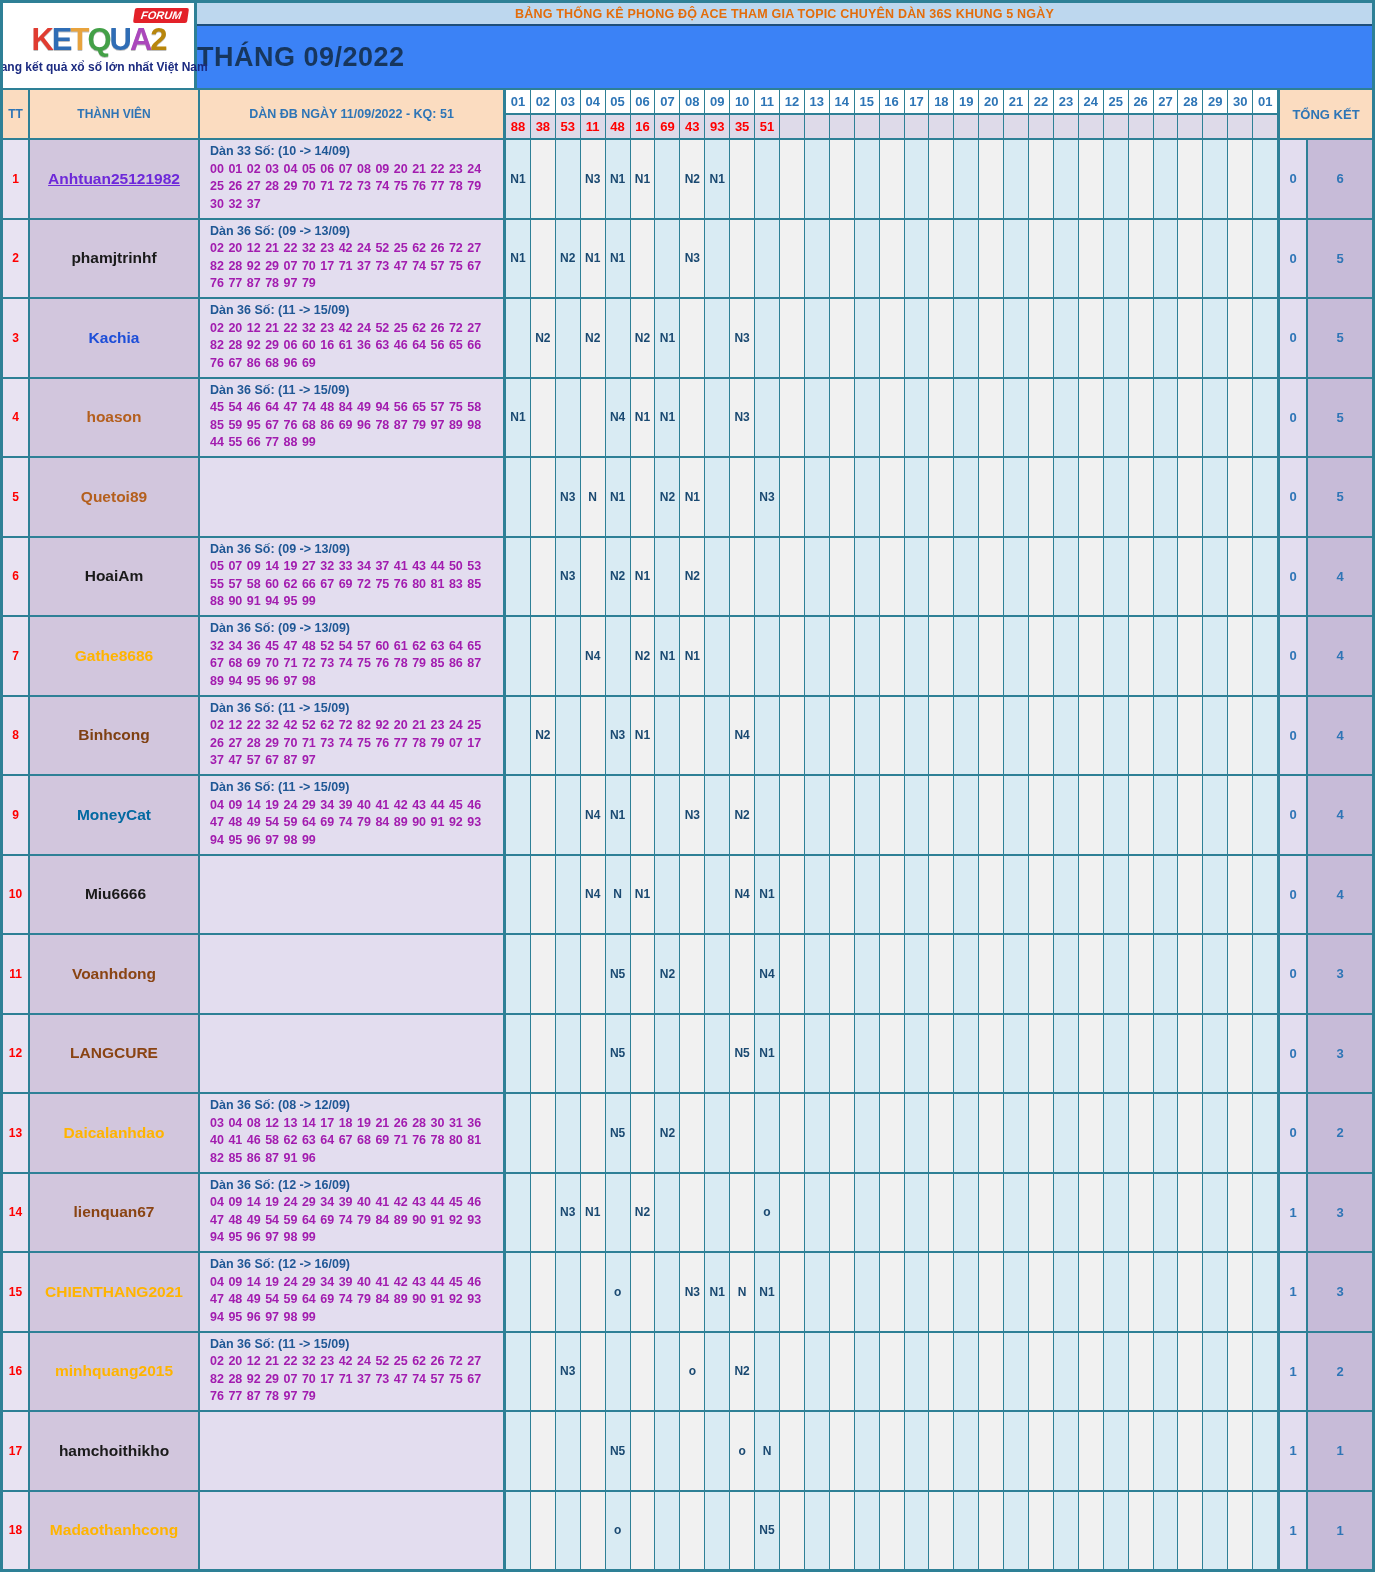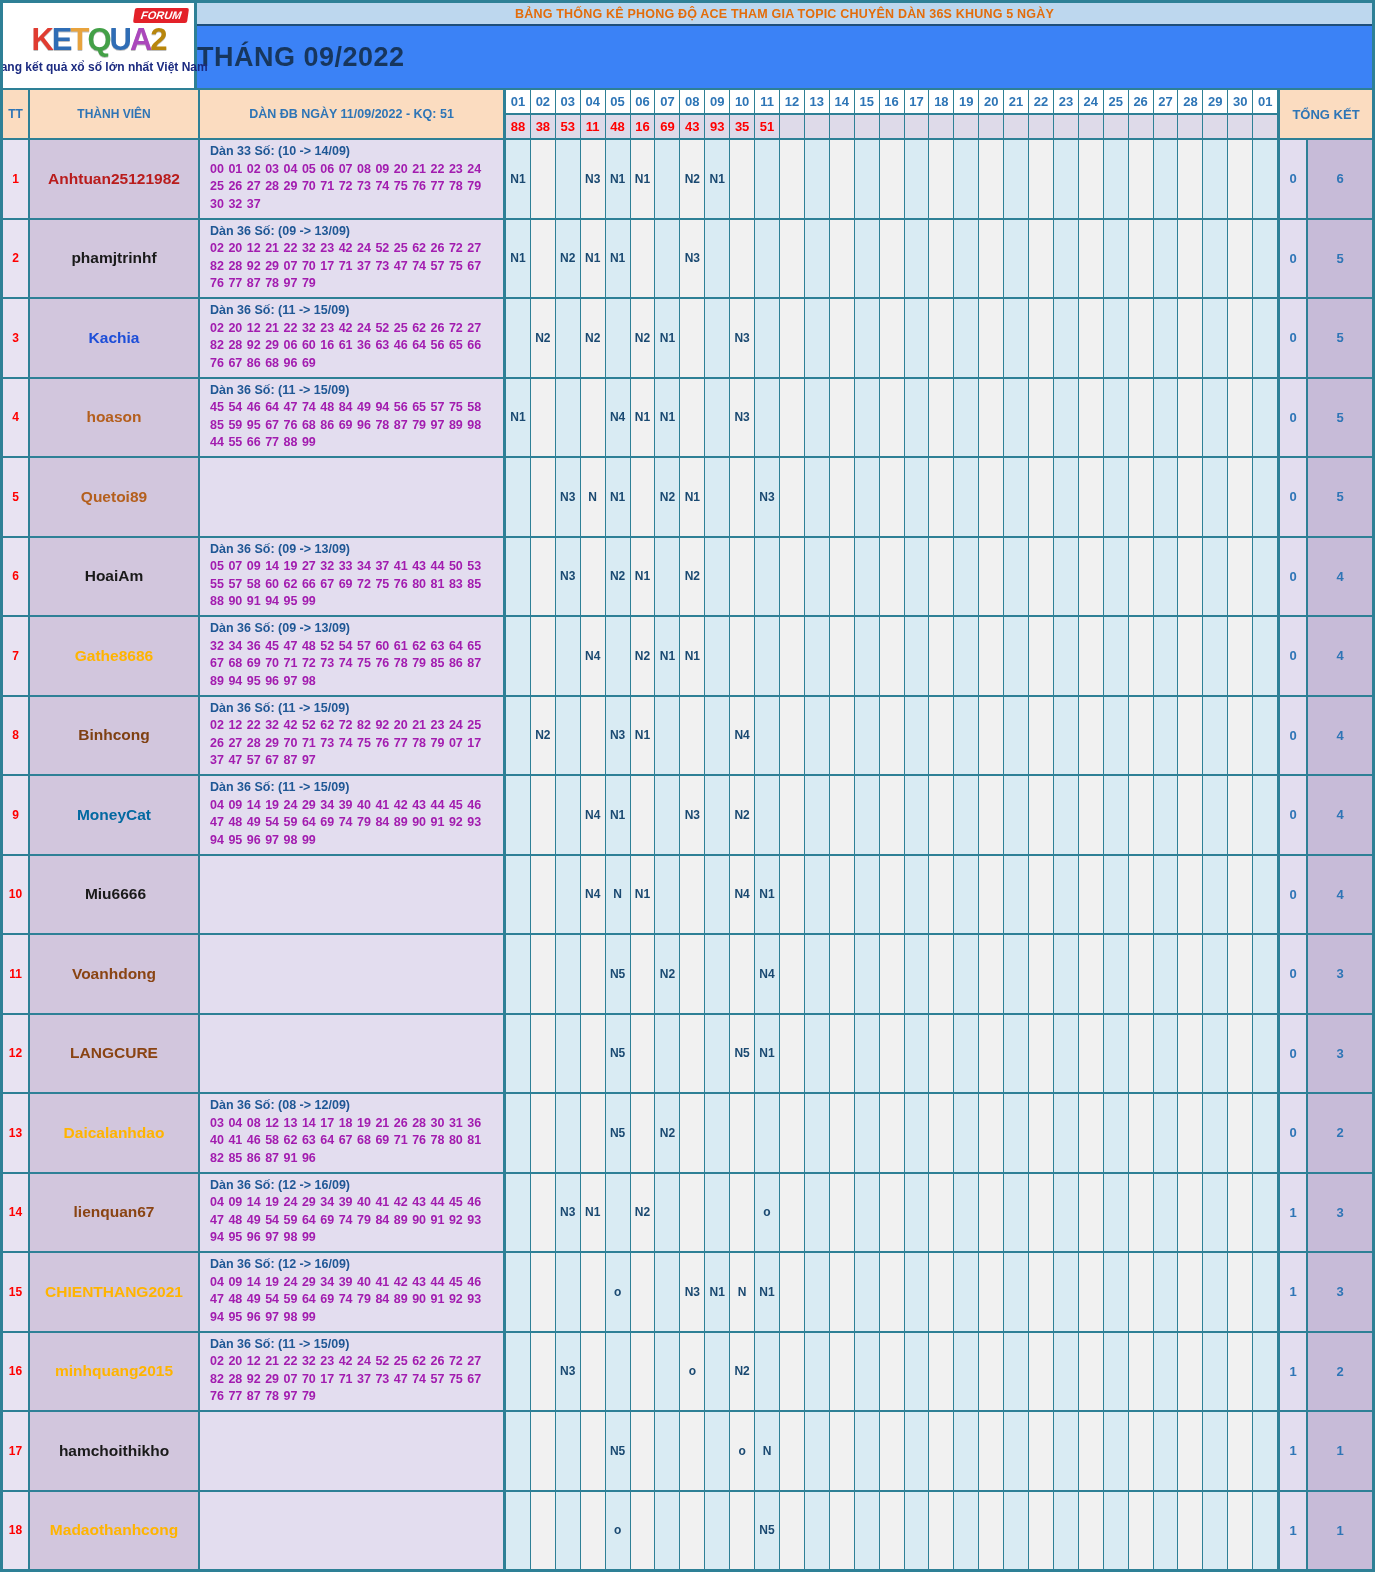--- a/index.html
+++ b/index.html
@@ -143,21 +143,21 @@
           <div class="day-cell result-cell"></div>
           <div class="day-cell result-cell"></div>
         </div>
     </div>
     <div class="hcell h-total">TỔNG KẾT</div>
   </div>
 
   <div class="tbody">
       <div class="trow">
         <div class="c-tt">1</div>
-        <div class="c-member" style="color: #b91c1c;">Anhtuan25121982</div>
+        <div class="c-member" style="color: #6d28d9; text-decoration: underline;">Anhtuan25121982</div>
         <div class="c-dan">
           <div class="dan-title">Dàn 33 Số: (10 -&gt; 14/09)</div>
           <div class="dan-nums">00 01 02 03 04 05 06 07 08 09 20 21 22 23 24 25 26 27 28 29 70 71 72 73 74 75 76 77 78 79 30 32 37</div>
         </div>
         <div class="c-days">
           <div class="day-cell body-day alt">N1</div>
           <div class="day-cell body-day"></div>
           <div class="day-cell body-day alt"></div>
           <div class="day-cell body-day">N3</div>
           <div class="day-cell body-day alt">N1</div>

